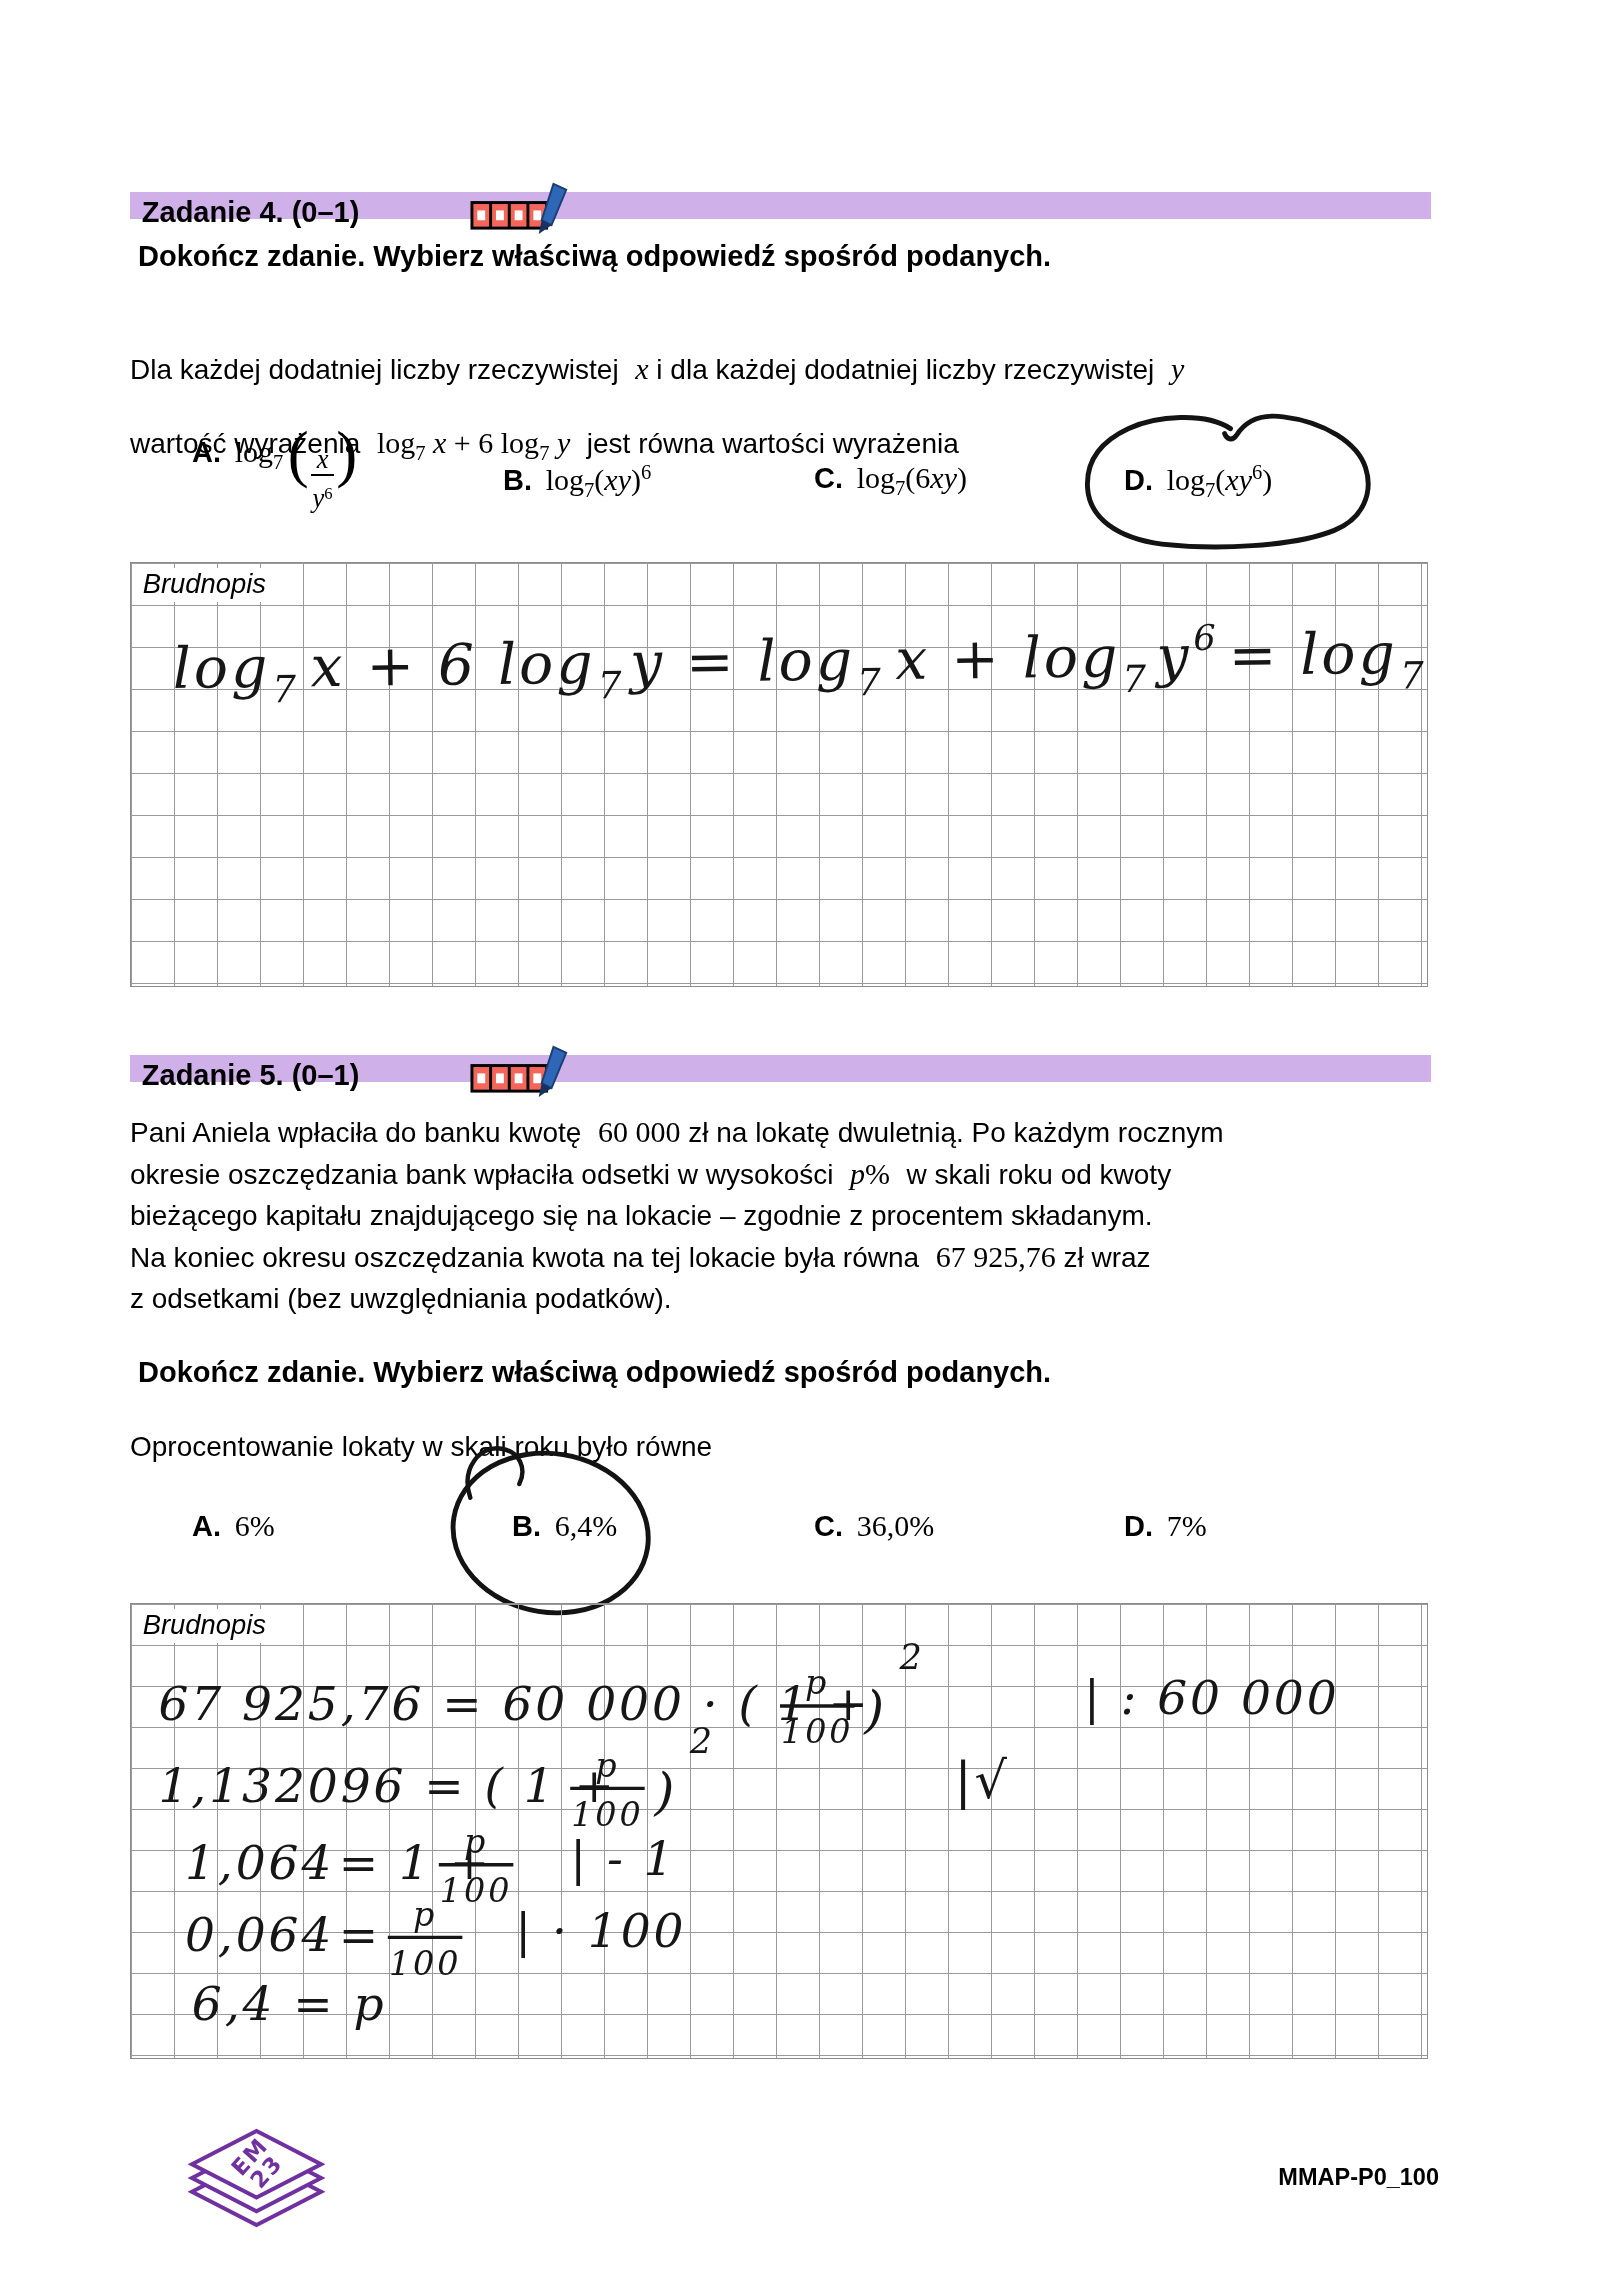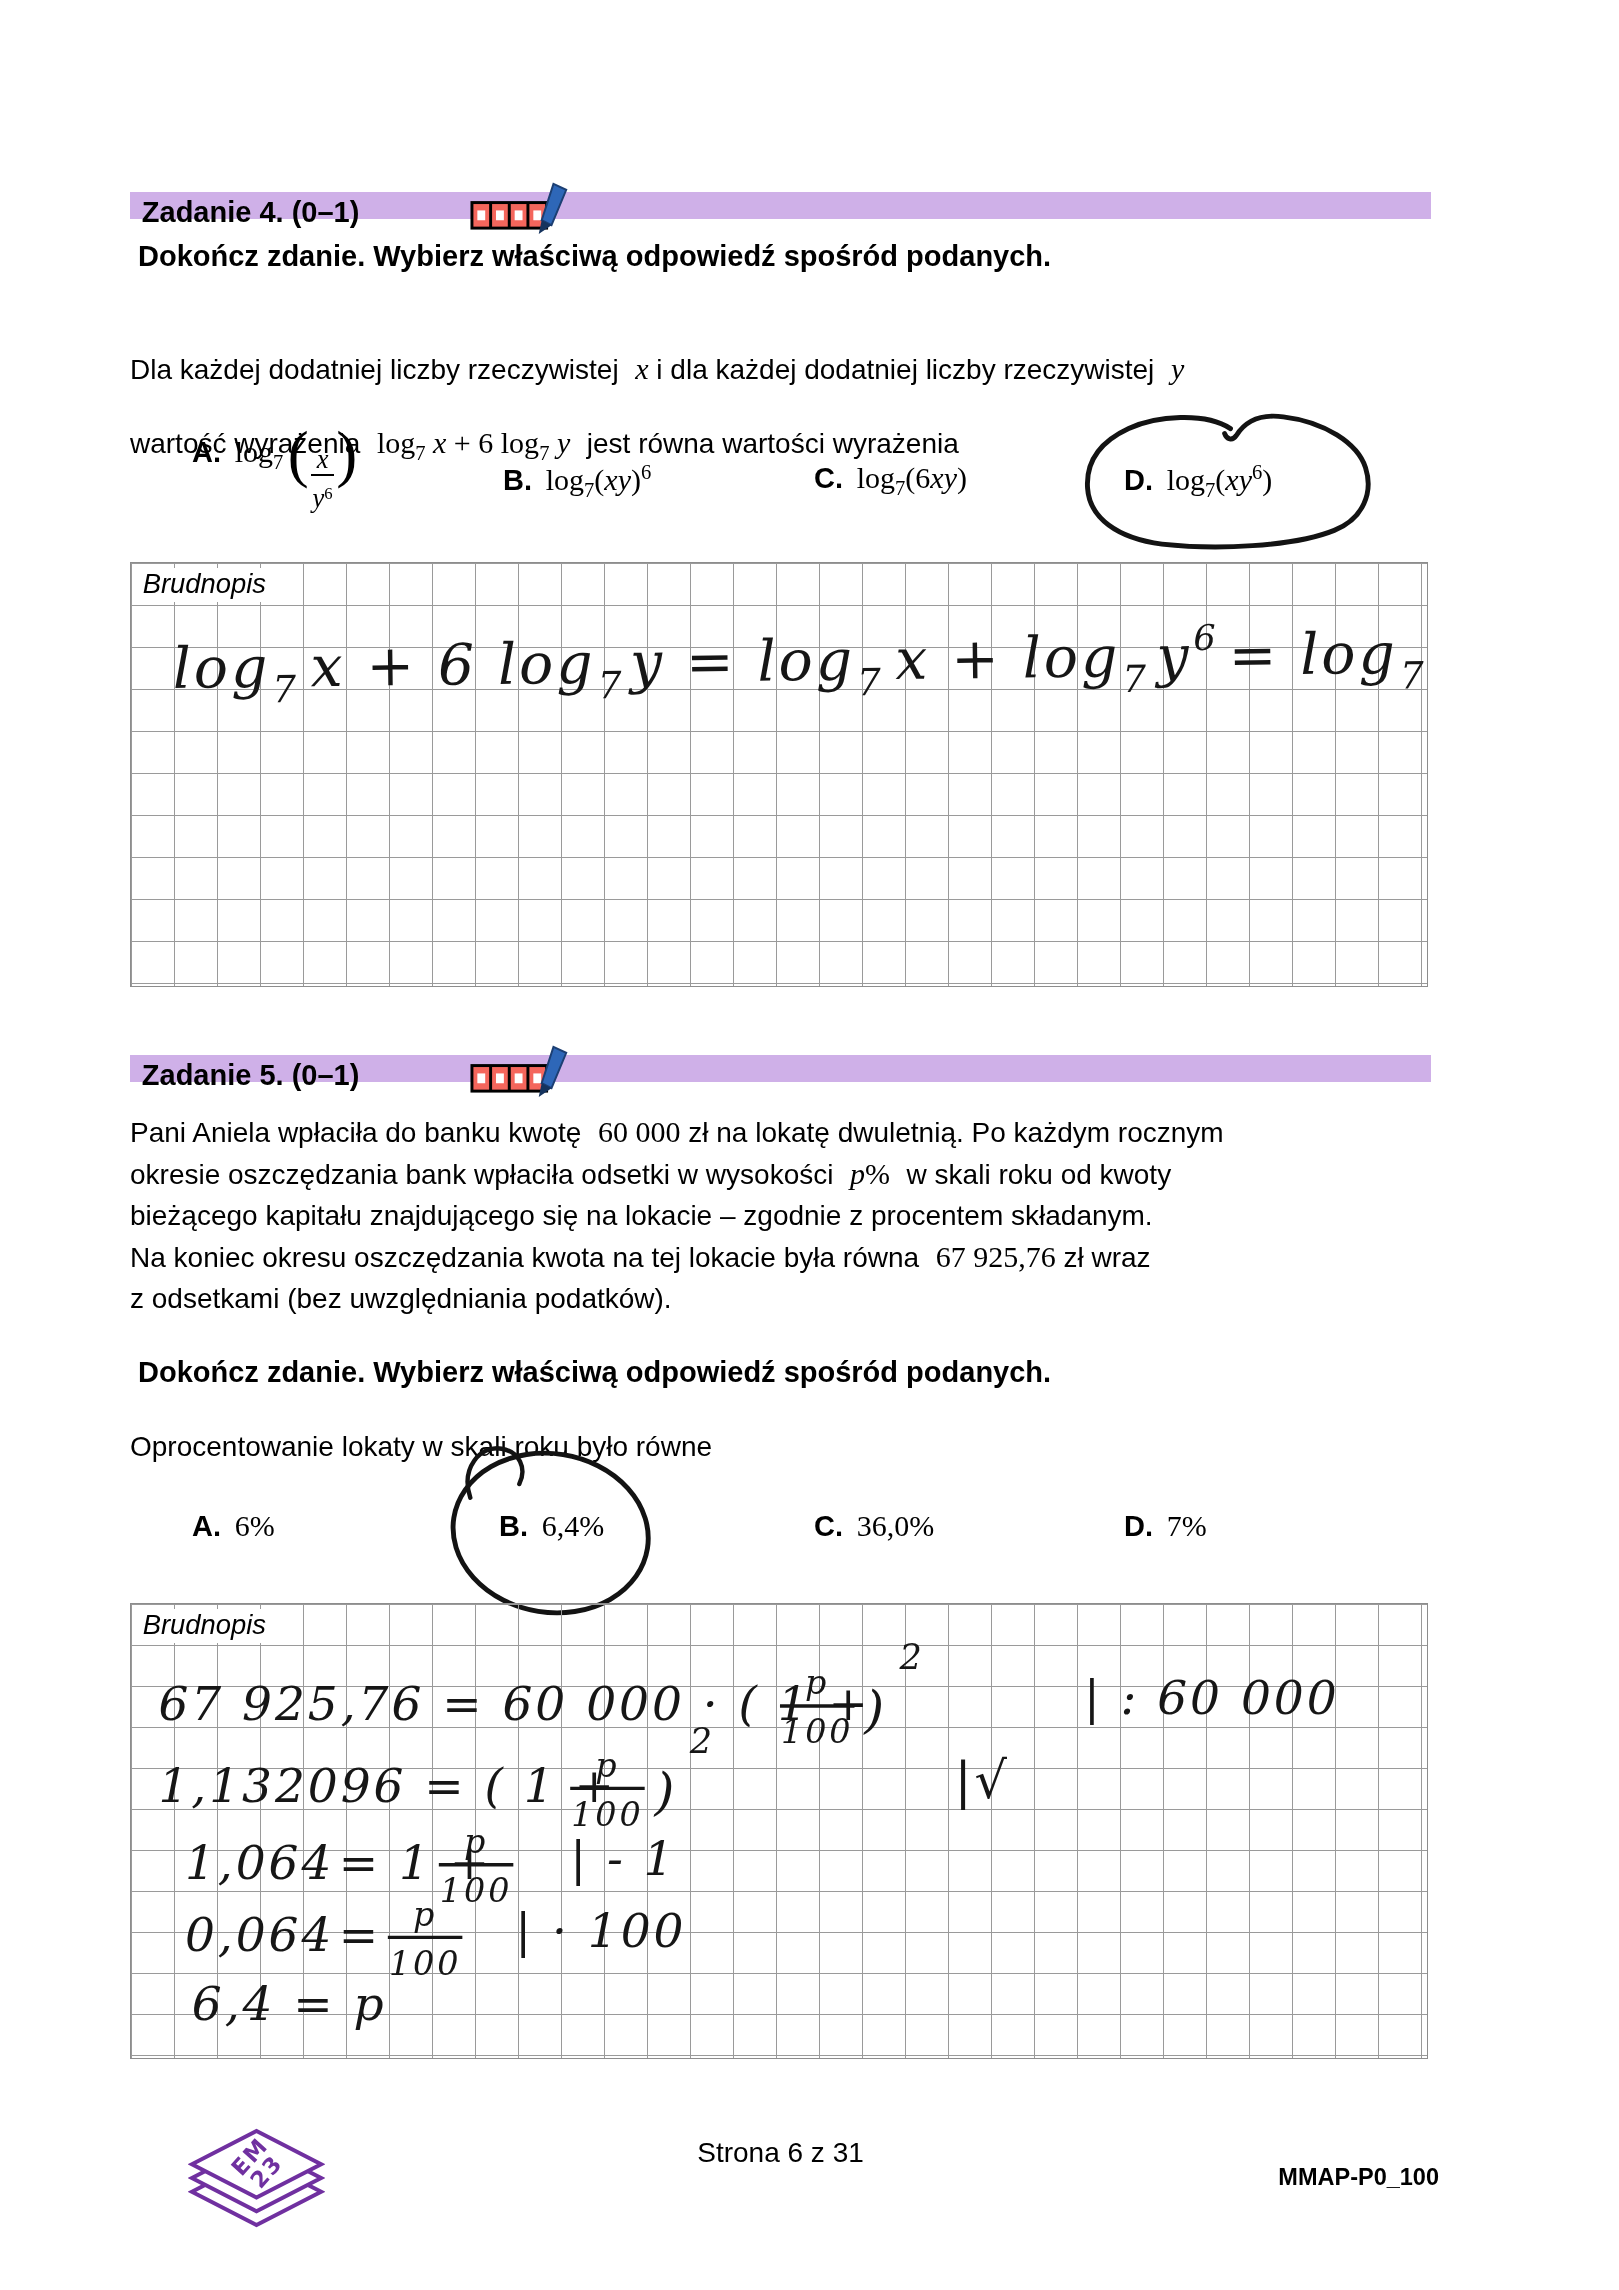--- a/index.html
+++ b/index.html
@@ -144,21 +144,21 @@
     </div>
     <div class="ln">z odsetkami (bez uwzględniania podatków).</div>
   </div>
 
   <div class="boldline" style="top:1356px">Dokończ zdanie. Wybierz właściwą odpowiedź spośród podanych.</div>
   <div class="para" style="top:1431px">Oprocentowanie lokaty w skali roku było równe</div>
 
   <div class="ans" style="left:192px;top:1509px">
     <b class="al">A.</b><span class="m">6%</span>
   </div>
-  <div class="ans" style="left:499px;top:1509px">
+  <div class="ans" style="left:512px;top:1509px">
     <b class="al">B.</b><span class="m">6,4%</span>
   </div>
   <div class="ans" style="left:814px;top:1509px">
     <b class="al">C.</b><span class="m">36,0%</span>
   </div>
   <div class="ans" style="left:1124px;top:1509px">
     <b class="al">D.</b><span class="m">7%</span>
   </div>
 
   <svg class="annot" style="left:431px;top:1435px" width="255" height="196" viewBox="0 0 260 200">
@@ -214,17 +214,16 @@
 
   <svg style="position:absolute;left:188px;top:2125px" width="137" height="106" viewBox="0 0 140 108">
     <path d="M4 68 L70 34 L136 68 L70 102 Z" fill="#fff" stroke="#7030a0" stroke-width="4"></path>
     <path d="M4 54 L70 20 L136 54 L70 88 Z" fill="#fff" stroke="#7030a0" stroke-width="4"></path>
     <path d="M4 40 L70 6 L136 40 L70 74 Z" fill="#fff" stroke="#7030a0" stroke-width="4"></path>
     <g transform="translate(72,40) rotate(-48)" fill="#7030a0" font-family="DejaVu Sans, sans-serif" font-weight="bold" font-size="23" letter-spacing="2">
       <text text-anchor="middle" y="-4">EM</text>
       <text text-anchor="middle" y="19">23</text>
     </g>
   </svg>
-  <div class="footer-page" style="top:2137px">Strona 6 z 31</div>
   <div class="footer-code" style="top:2164px">MMAP-P0_100</div>
 
 </div>
 
 
 </body></html>

